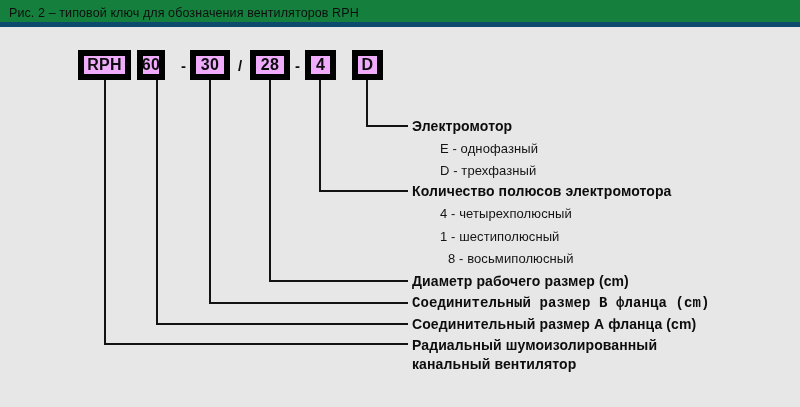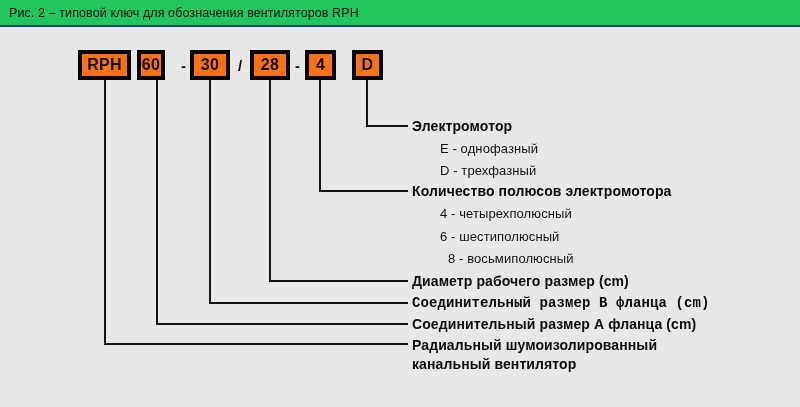--- a/index.html
+++ b/index.html
@@ -11,37 +11,37 @@
     overflow:hidden;
   }
   #figure{
     position:relative;
     width:800px;height:407px;
   }
   
   #title-bar{
     position:absolute;left:0;top:0;
     width:800px;height:27px;
-    background:#22c55e;
-    border-bottom:2px solid #0c4a6e;
+    background:#15803d;
+    border-bottom:5px solid #0c4a6e;
     box-sizing:border-box;
   }
   #title-text{
     position:absolute;left:9px;top:6px;
     font-size:12.5px;
     letter-spacing:0.1px;
     white-space:nowrap;
     color:#0e0e0e;
   }
   
   .code-box{
     position:absolute;
     top:50px;height:30px;
-    border:4px solid #000000;
-    background:#f97316;
+    border:6px solid #000000;
+    background:#f0abfc;
     box-sizing:border-box;
     display:flex;align-items:center;justify-content:center;
     font-size:16px;font-weight:bold;
     letter-spacing:0.3px;
     color:#0d0d0d;
   }
   .sep{
     position:absolute;
     top:50px;height:30px;
     display:flex;align-items:center;justify-content:center;
@@ -114,21 +114,21 @@
 
   <div class="lead-v" style="left:104px;top:80px;height:265px;"></div>
   <div class="lead-h" style="left:104px;top:343px;width:304px;"></div>
 
   <div class="legend-head" style="left:412px;top:118px;">Электромотор</div>
   <div class="legend-sub" style="left:440px;top:141px;">E - однофазный</div>
   <div class="legend-sub" style="left:440px;top:163px;">D - трехфазный</div>
 
   <div class="legend-head" style="left:412px;top:183px;">Количество полюсов электромотора</div>
   <div class="legend-sub" style="left:440px;top:206px;">4 - четырехполюсный</div>
-  <div class="legend-sub" style="left:440px;top:229px;">6 - шестиполюсный</div>
+  <div class="legend-sub" style="left:440px;top:229px;">1 - шестиполюсный</div>
   <div class="legend-sub" style="left:440px;top:251px;margin-left:8px;">8 - восьмиполюсный</div>
 
   <div class="legend-head" style="left:412px;top:273px;">Диаметр рабочего размер (cm)</div>
   <div class="legend-head" style="left:412px;top:295px;font-family:Liberation Mono, monospace;">Соединительный размер В фланца (cm)</div>
   <div class="legend-head" style="left:412px;top:316px;">Соединительный размер А фланца (cm)</div>
   <div class="legend-head two-line" style="left:412px;top:336px;">Радиальный шумоизолированный канальный вентилятор</div>
 
 </div>
 
 </body></html>

